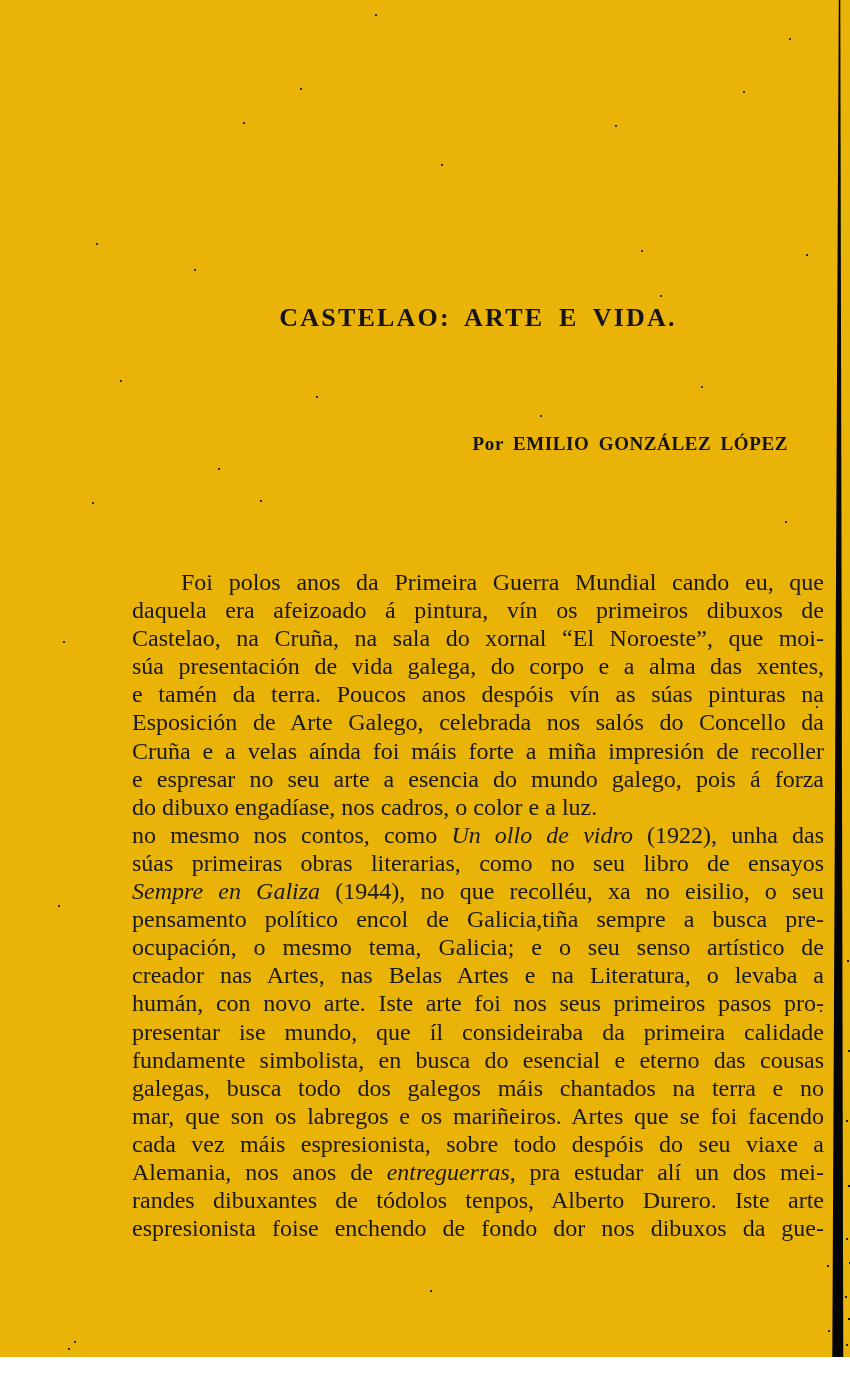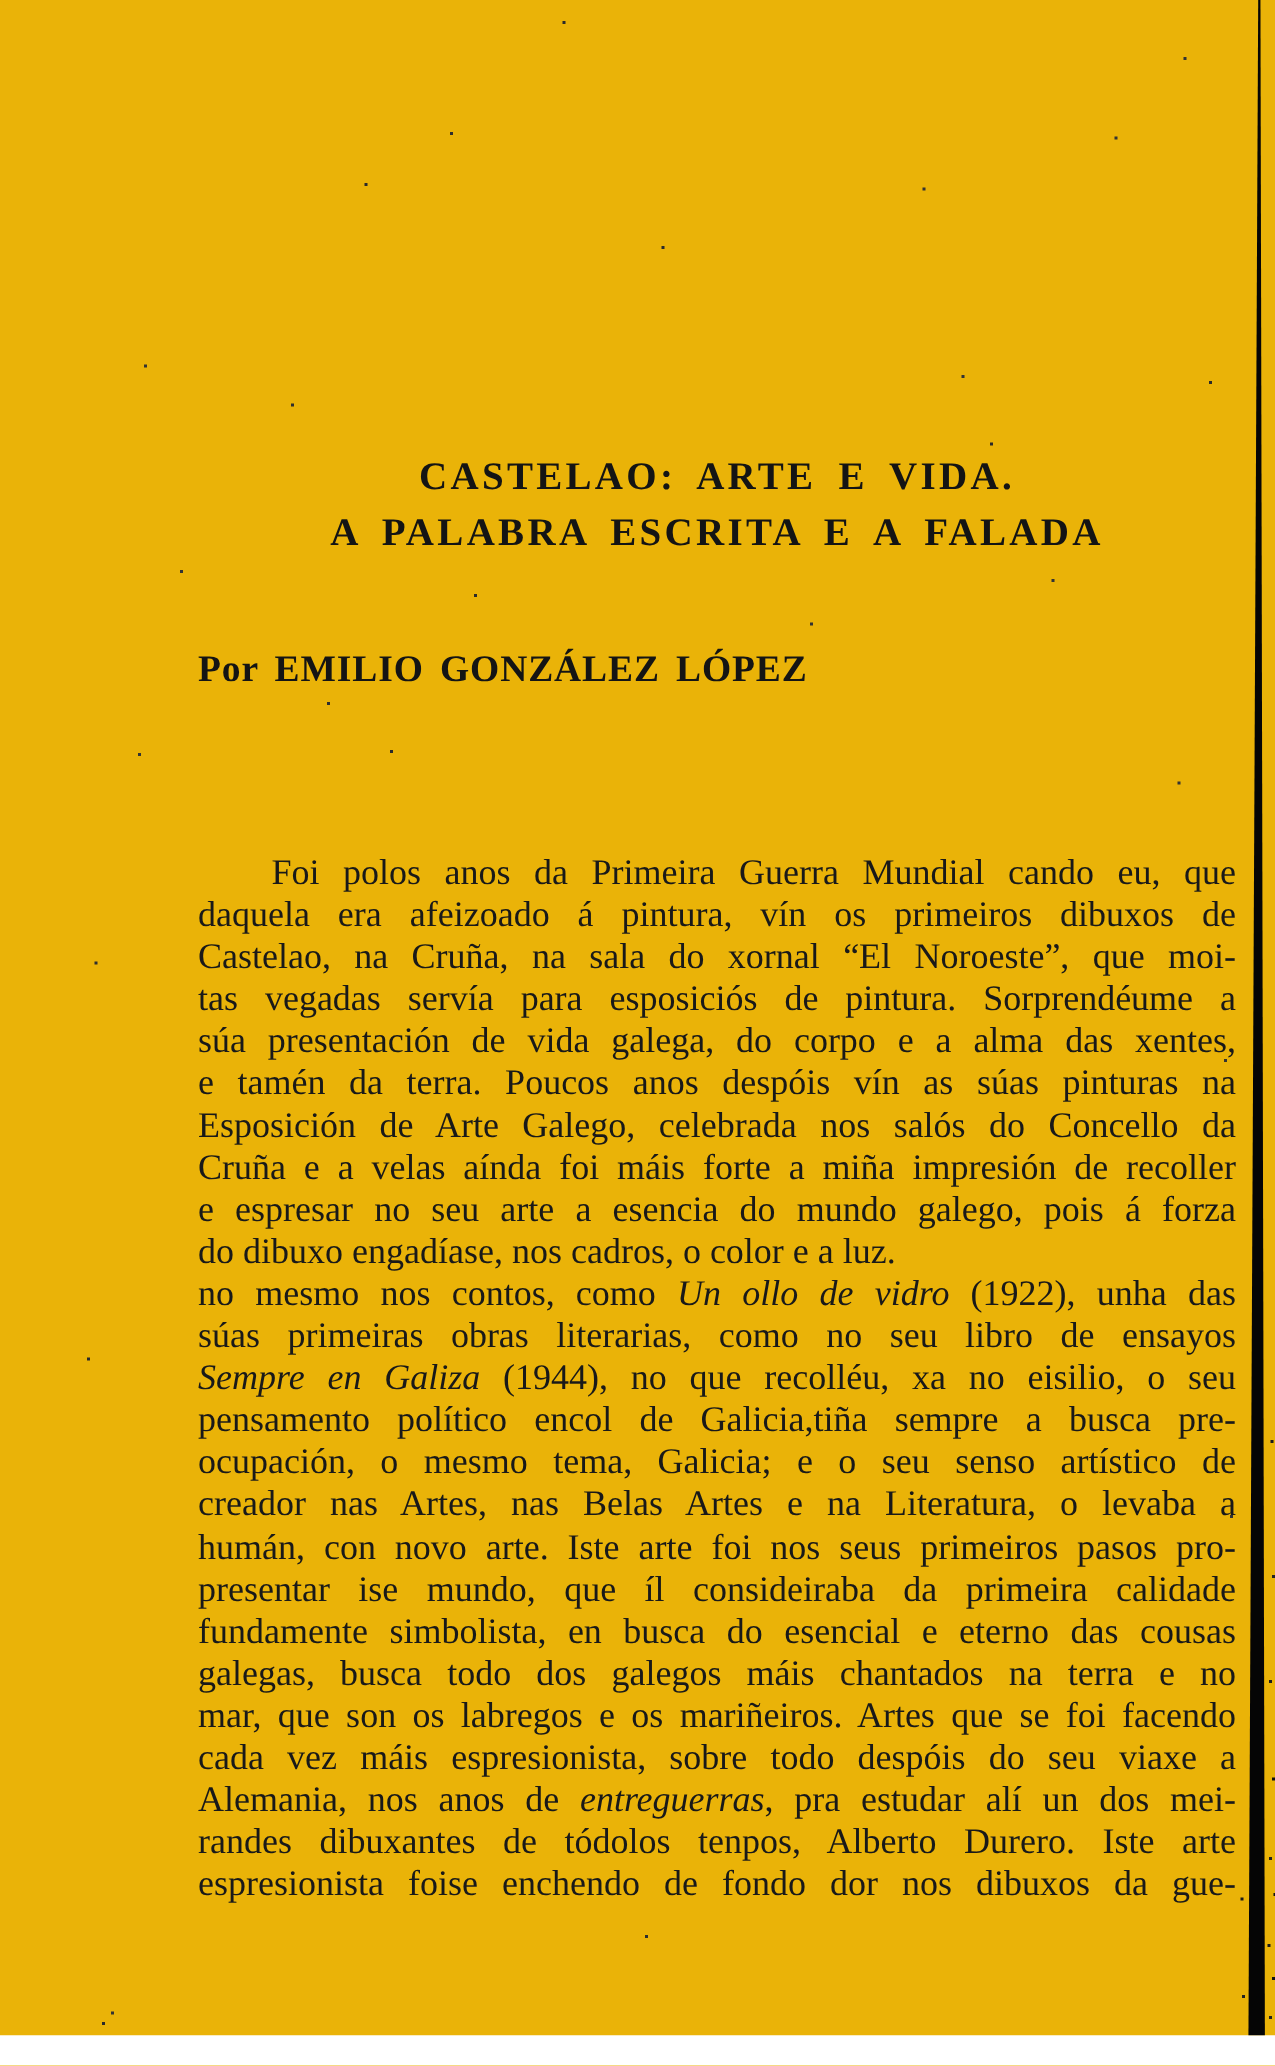--- a/index.html
+++ b/index.html
@@ -32,23 +32,23 @@
   }
   .title-line { display: block; white-space: nowrap; }
   
   .byline {
     position: absolute;
     left: 132px;
     top: 433px;
     width: 692px;
     box-sizing: border-box;
     padding-right: 36px;
-    text-align: left;
+    text-align: right;
     font-weight: 700;
-    font-size: 25px;
+    font-size: 19px;
     letter-spacing: 0.6px;
     word-spacing: 4px;
     color: #141414;
   }
   
   .article-body {
     position: absolute;
     left: 132px;
     top: 568px;
     width: 692px;
@@ -109,31 +109,29 @@
 </head>
 <body>
 
 <div class="page">
   <div class="scan-noise"></div>
   <div class="edge-line"></div>
   <div class="edge-speckle"></div>
 
   <h1 class="title-block">
     <span class="title-line">CASTELAO: ARTE E VIDA.</span>
-    <span class="title-line">A PALABRA ESCRITA E A FALADA</span>
   </h1>
 
   <div class="byline">Por EMILIO GONZÁLEZ LÓPEZ</div>
 
   <div class="article-body">
       <div class="paragraph">
         <div class="line line-indent">Foi polos anos da Primeira Guerra Mundial cando eu, que</div>
         <div class="line">daquela era afeizoado á pintura, vín os primeiros dibuxos de</div>
         <div class="line">Castelao, na Cruña, na sala do xornal “El Noroeste”, que moi-</div>
-        <div class="line">tas vegadas servía para esposiciós de pintura. Sorprendéume a</div>
         <div class="line">súa presentación de vida galega, do corpo e a alma das xentes,</div>
         <div class="line">e tamén da terra. Poucos anos despóis vín as súas pinturas na</div>
         <div class="line">Esposición de Arte Galego, celebrada nos salós do Concello da</div>
         <div class="line">Cruña e a velas aínda foi máis forte a miña impresión de recoller</div>
         <div class="line">e espresar no seu arte a esencia do mundo galego, pois á forza</div>
         <div class="line line-left">do dibuxo engadíase, nos cadros, o color e a luz.</div>
       </div>
       <div class="paragraph">
         <div class="line">no mesmo nos contos, como <i>Un ollo de vidro</i> (1922), unha das</div>
         <div class="line">súas primeiras obras literarias, como no seu libro de ensayos</div>

